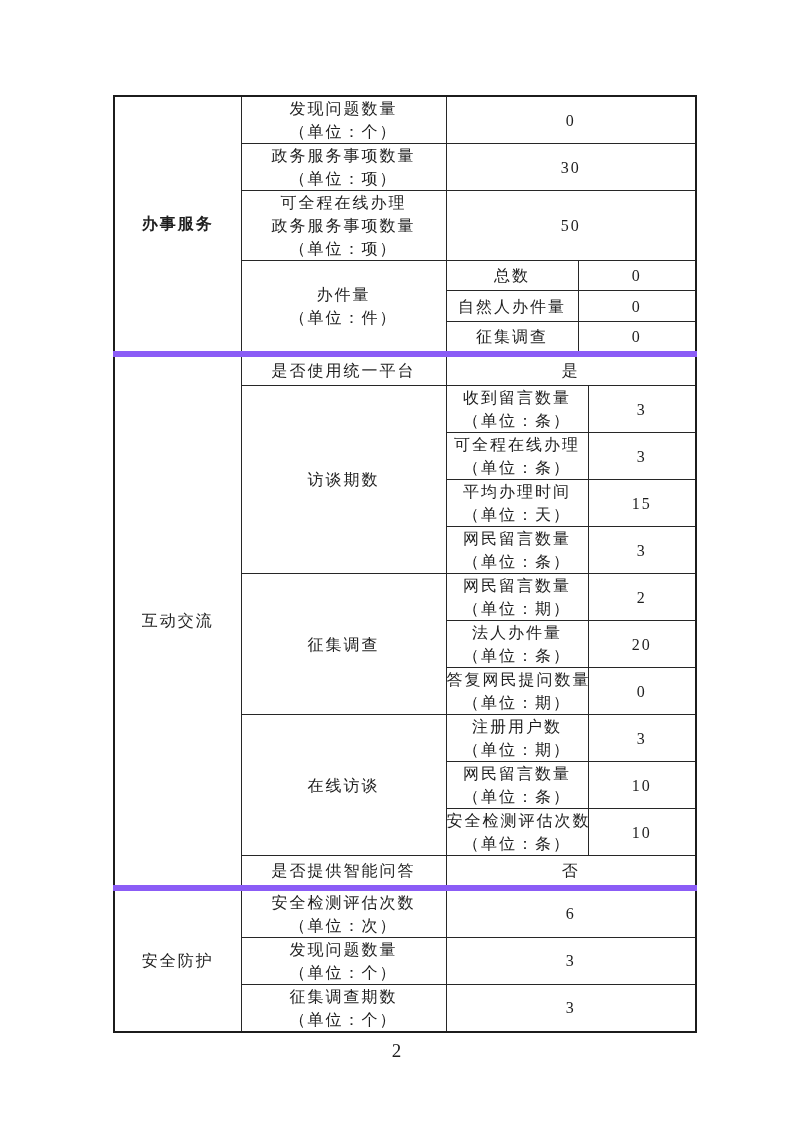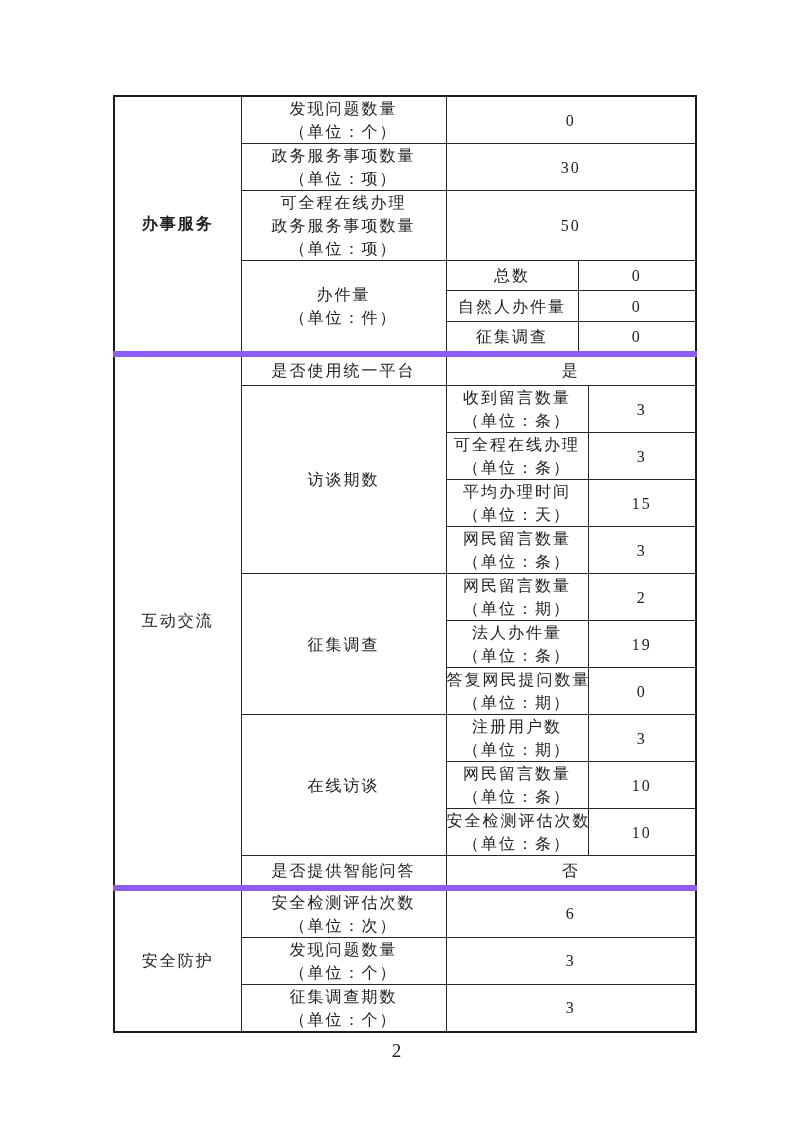--- a/index.html
+++ b/index.html
@@ -158,21 +158,21 @@
         <div class="ln">网民留言数量</div>
         <div class="ln">（单位：期）</div>
       </td>
       <td class="num">2</td>
     </tr>
     <tr style="height:44px">
       <td colspan="2">
         <div class="ln">法人办件量</div>
         <div class="ln">（单位：条）</div>
       </td>
-      <td class="num">19</td>
+      <td class="num">20</td>
     </tr>
     <tr style="height:44px">
       <td colspan="2">
         <div class="ln">答复网民提问数量</div>
         <div class="ln">（单位：期）</div>
       </td>
       <td class="num">0</td>
     </tr>
     <tr style="height:46px">
       <td rowspan="3">

